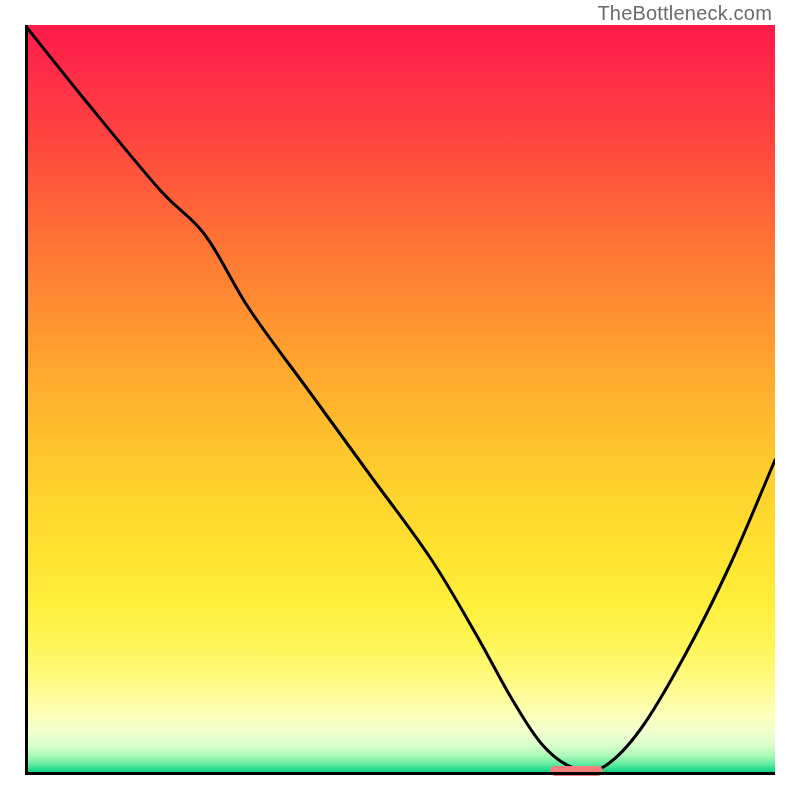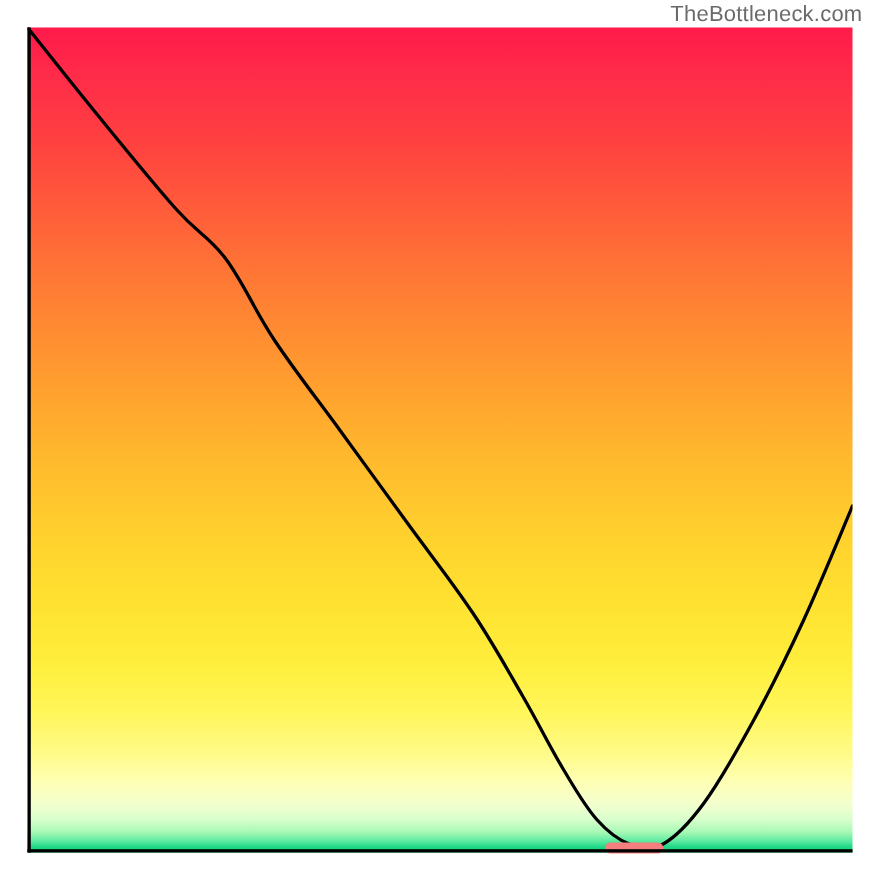--- a/index.html
+++ b/index.html
@@ -7,21 +7,21 @@
     padding: 0;
     width: 800px;
     height: 800px;
     background: #ffffff;
     font-family: Arial, Helvetica, sans-serif;
     overflow: hidden;
   }
   .watermark {
     position: absolute;
     top: 2px;
-    right: 16px;
+    right: 28px;
     color: #6a6a6a;
     font-size: 20px;
     font-weight: 500;
     letter-spacing: 0.2px;
     z-index: 10;
   }
   .plot-area {
     position: absolute;
     left: 25px;
     top: 25px;

